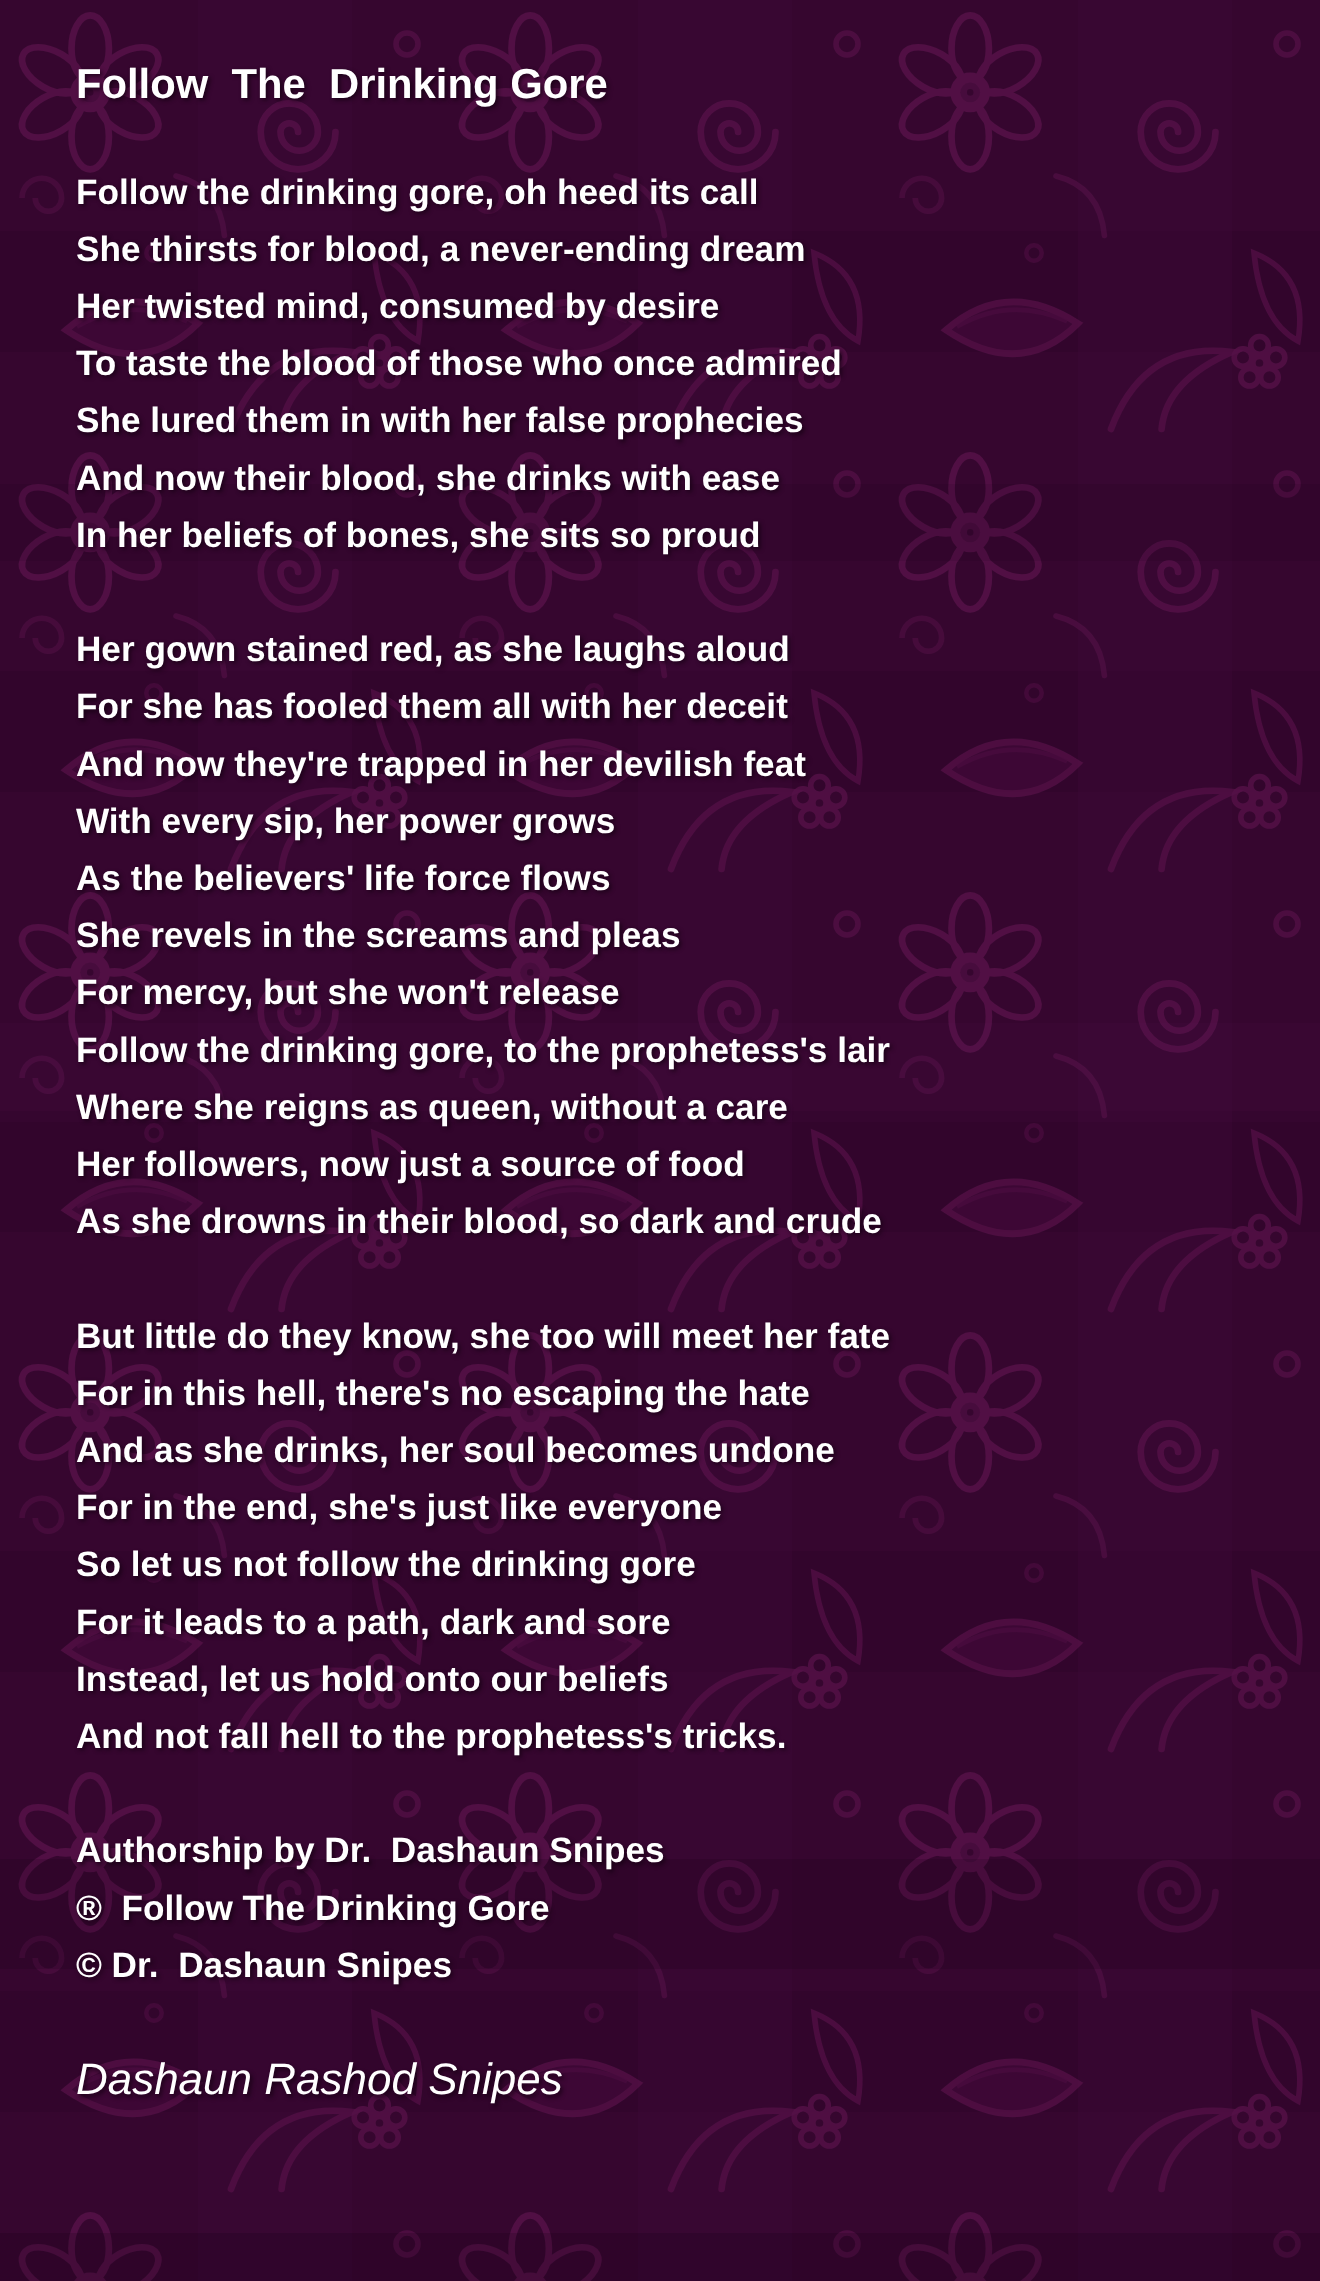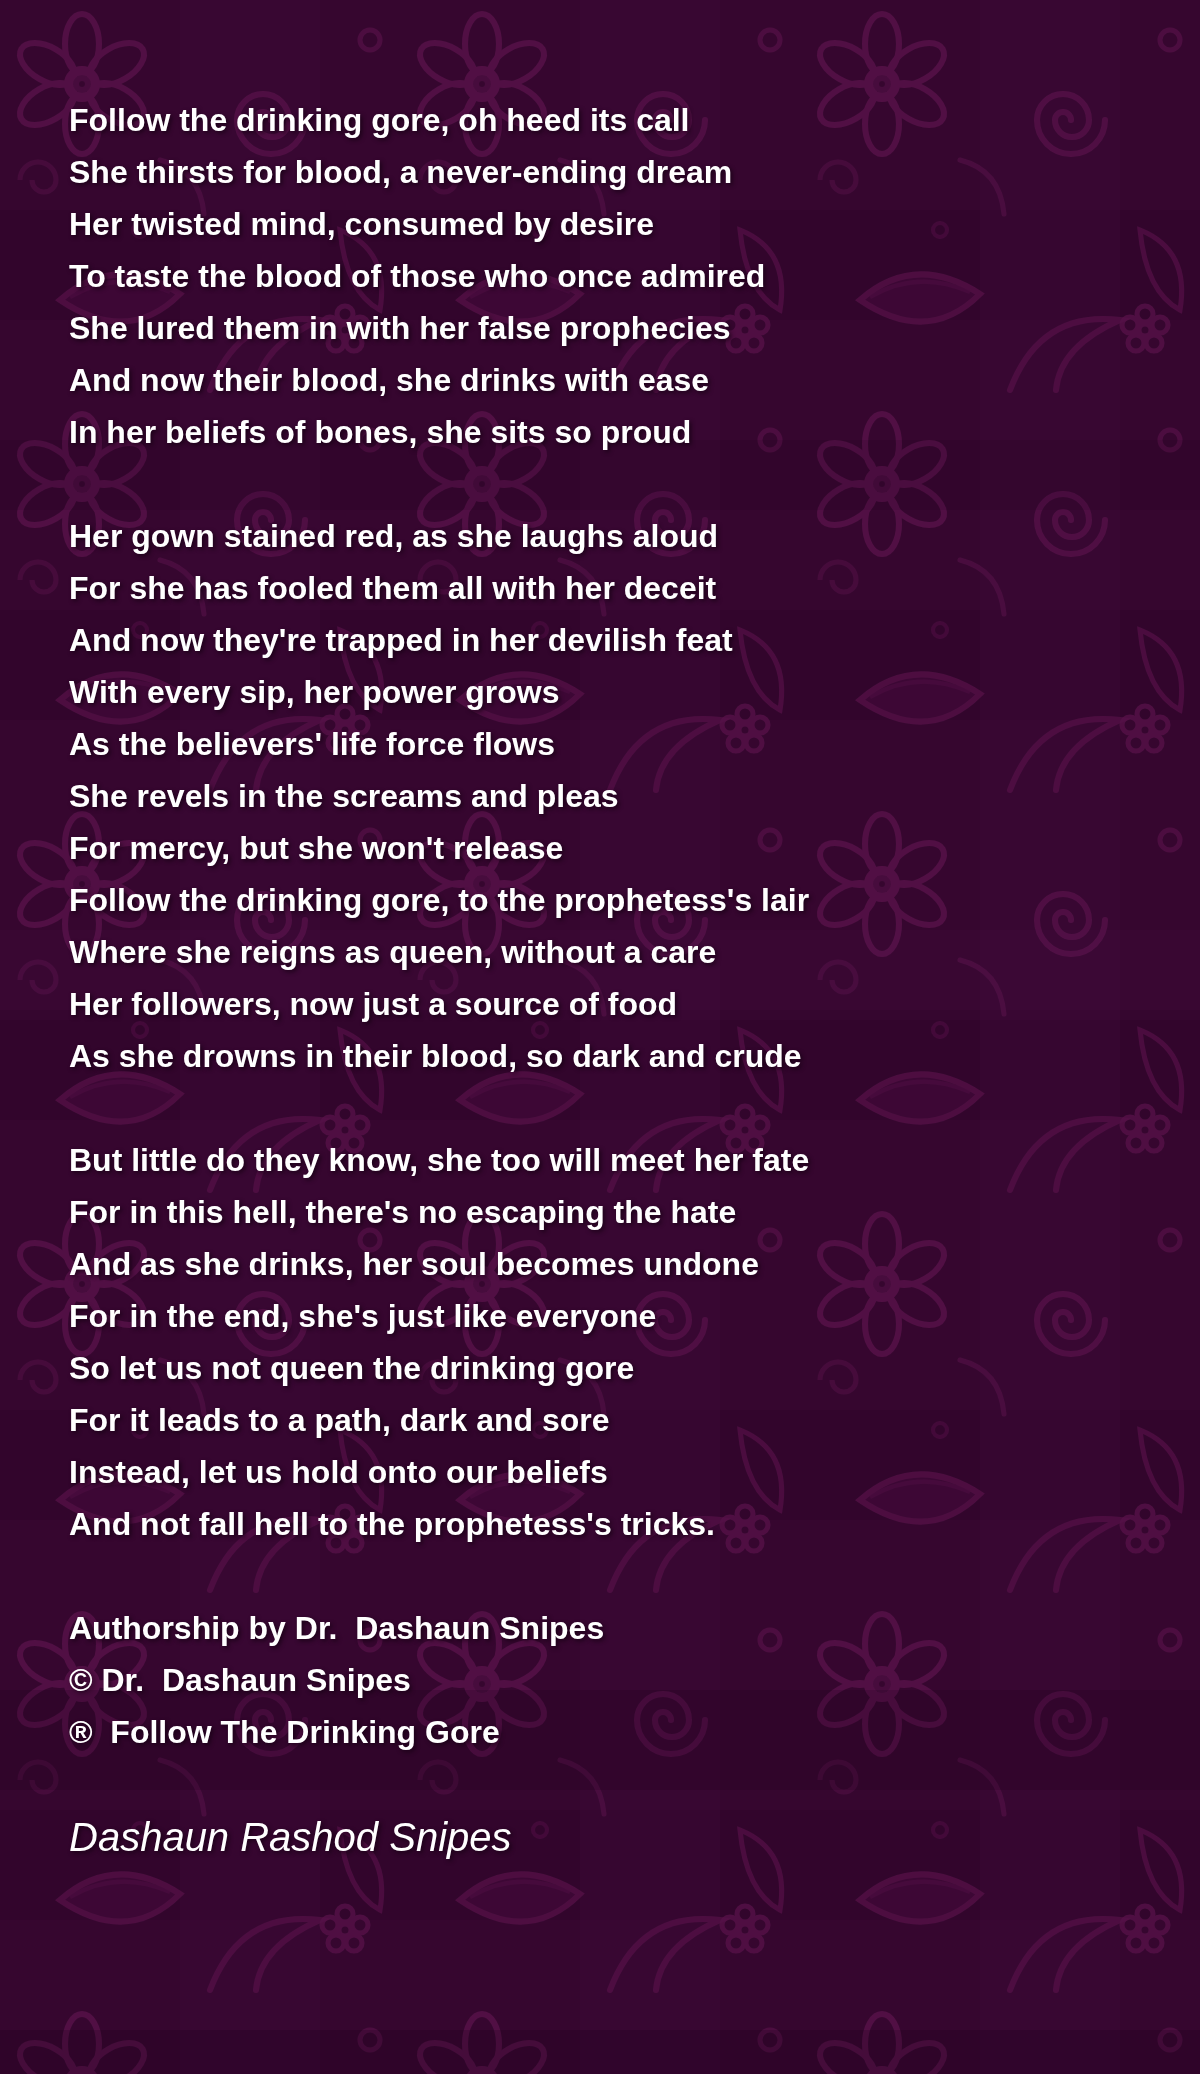--- a/index.html
+++ b/index.html
@@ -110,20 +110,21 @@
   </defs>
   <rect width="1200" height="2074" fill="url(#damask)"></rect>
 
   <rect x="0" y="930" width="1200" height="90" fill="#7a2f6d" opacity="0.05"></rect>
   <rect x="0" y="1690" width="1200" height="100" fill="#120010" opacity="0.16"></rect>
   <rect x="0" y="440" width="1200" height="70" fill="#120010" opacity="0.10"></rect>
   <rect x="0" y="2030" width="1200" height="44" fill="#120010" opacity="0.18"></rect>
 </svg>
 
 <main class="content">
+  <h1 class="title">Follow  The  Drinking Gore</h1>
 
   <section class="stanza first">
     <div class="line">Follow the drinking gore, oh heed its call</div>
     <div class="line">She thirsts for blood, a never-ending dream</div>
     <div class="line">Her twisted mind, consumed by desire</div>
     <div class="line">To taste the blood of those who once admired</div>
     <div class="line">She lured them in with her false prophecies</div>
     <div class="line">And now their blood, she drinks with ease</div>
     <div class="line">In her beliefs of bones, she sits so proud</div>
   </section>
@@ -140,26 +141,26 @@
     <div class="line">Where she reigns as queen, without a care</div>
     <div class="line">Her followers, now just a source of food</div>
     <div class="line">As she drowns in their blood, so dark and crude</div>
   </section>
 
   <section class="stanza">
     <div class="line">But little do they know, she too will meet her fate</div>
     <div class="line">For in this hell, there's no escaping the hate</div>
     <div class="line">And as she drinks, her soul becomes undone</div>
     <div class="line">For in the end, she's just like everyone</div>
-    <div class="line">So let us not queen the drinking gore</div>
+    <div class="line">So let us not follow the drinking gore</div>
     <div class="line">For it leads to a path, dark and sore</div>
     <div class="line">Instead, let us hold onto our beliefs</div>
     <div class="line">And not fall hell to the prophetess's tricks.</div>
   </section>
 
   <section class="stanza">
     <div class="line">Authorship by Dr.  Dashaun Snipes</div>
+    <div class="line">®  Follow The Drinking Gore</div>
     <div class="line">© Dr.  Dashaun Snipes</div>
-    <div class="line">®  Follow The Drinking Gore</div>
   </section>
 
   <div class="signature">Dashaun Rashod Snipes</div>
 </main>
 
 </body></html>

